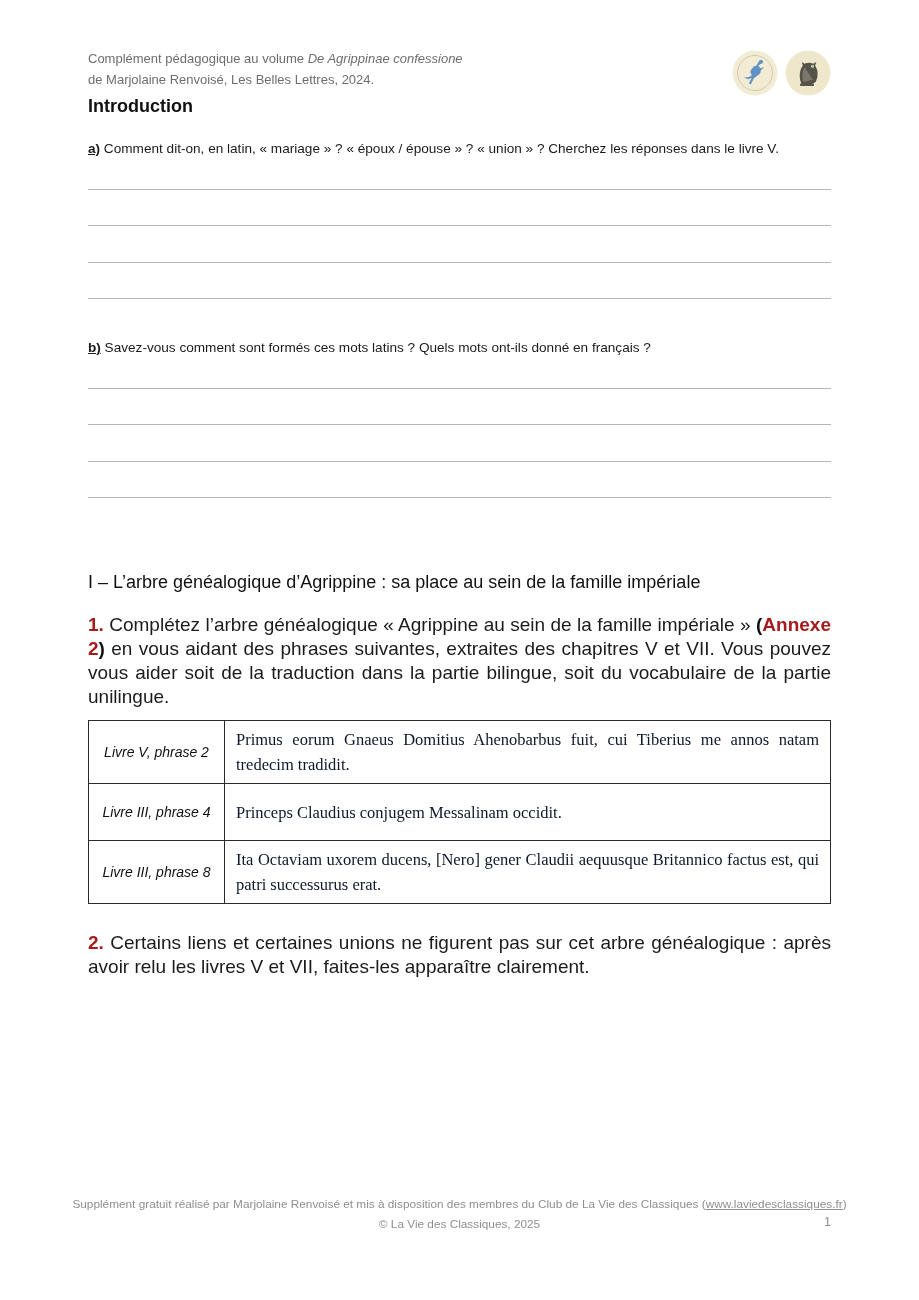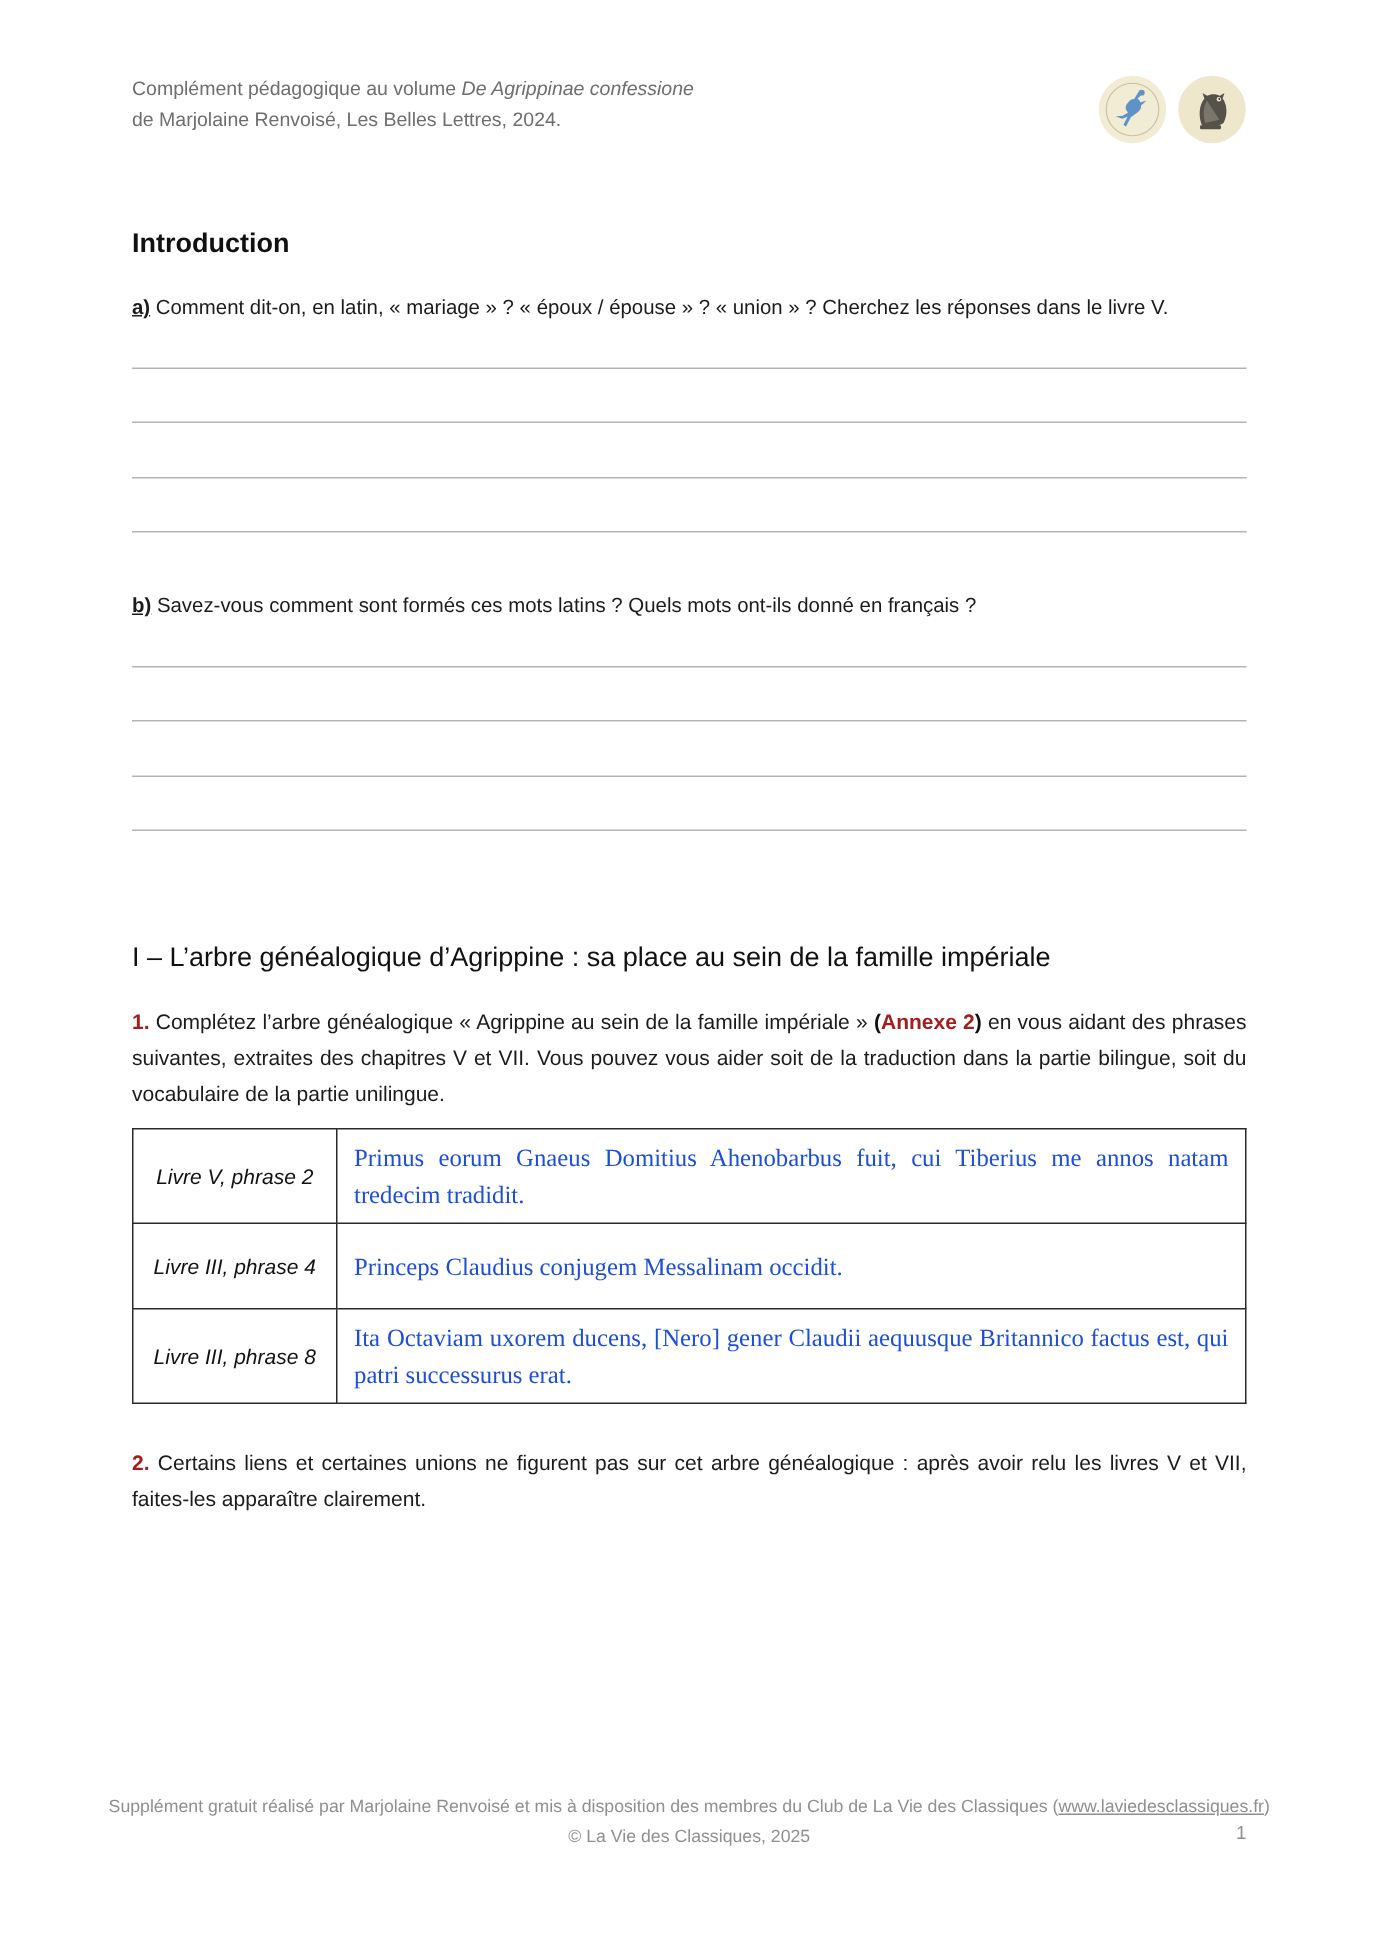--- a/index.html
+++ b/index.html
@@ -28,30 +28,30 @@
 
   
   .doc-title {
     margin-top: 28px; text-align: center;
     font-size: 17.5px; color: #a61c1c; letter-spacing: 0.1px;
   }
   .doc-title .main { font-weight: bold; }
   .doc-title .suffix { font-weight: normal; }
 
   
-  .h-intro { margin-top: 56px; font-size: 18px; font-weight: bold; color: #111; }
+  .h-intro { font-size: 18px; font-weight: bold; color: #111; }
   .h-section { margin-top: 74px; font-size: 18px; font-weight: normal; color: #111; }
 
   
   .q { font-size: 13.6px; line-height: 20px; color: #1b1b1b; }
   .q-a { margin-top: 22px; }
   .q-b { margin-top: 39px; }
   .qlabel { font-weight: bold; text-decoration: underline; }
   .para {
-    margin-top: 20px; font-size: 14px; line-height: 24px;
+    margin-top: 20px; font-size: 19px; line-height: 24px;
     text-align: justify; color: #1b1b1b;
   }
   .para-q2 { margin-top: 27px; }
   .rednum { color: #a61c1c; font-weight: bold; }
   .bold-black { font-weight: bold; color: #111; }
 
   
   .answer-block { margin-top: -6px; }
   .answer-line { height: 36.5px; border-bottom: 1px solid #b5b5b5; }
 
@@ -62,21 +62,21 @@
     border: 1.5px solid #2a2a2a;
   }
   table.quotes td { border: 1px solid #2a2a2a; }
   td.ref {
     width: 136px; text-align: center; vertical-align: middle;
     font-style: italic; font-size: 14px; padding: 20px 6px; color: #111;
   }
   td.latin {
     font-family: "Liberation Serif", serif;
     font-size: 16.5px; line-height: 25px;
-    padding: 6px 11px; text-align: justify; vertical-align: middle; color: #1d4ed8;
+    padding: 6px 11px; text-align: justify; vertical-align: middle; color: #0f172a;
   }
   tr.r1 td, tr.r3 td { height: 60px; }
   tr.r2 td { height: 36px; }
 
   
   .footer {
     position: absolute; left: 44px; right: 44px; top: 1194px;
     text-align: center; color: #8f8f8f;
     font-size: 11.8px; line-height: 20px;
   }

